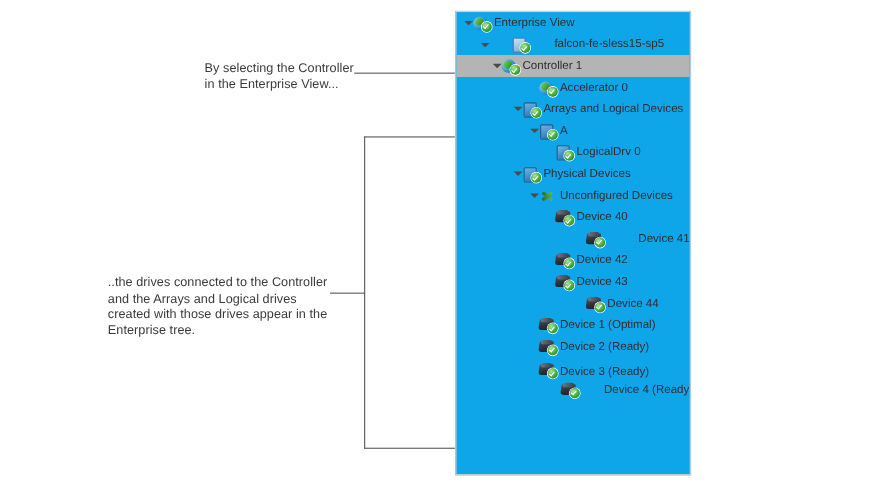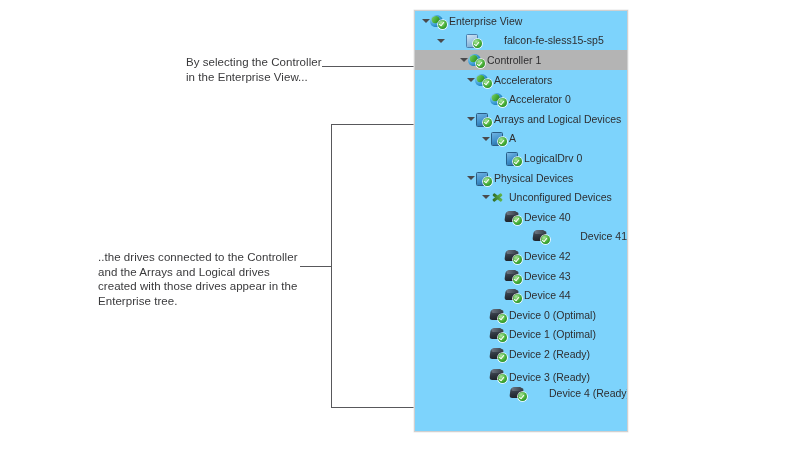--- a/index.html
+++ b/index.html
@@ -52,21 +52,21 @@
   #bracket-bottom  { left: 331px; top: 407px; width: 114px; }
   #bracket-spine   { left: 331px; top: 124px; height: 284px; }
 
   
   #tree-panel {
     position: absolute;
     left: 414px;
     top: 10px;
     width: 214px;
     height: 422px;
-    background: #7dd3fc;
+    background: #0ea5e9;
     border: 1px solid #d0d0d0;
     box-shadow: 0 0 0 0.5px #e8e8e8;
     box-sizing: border-box;
     overflow: hidden;
   }
 
   .tree-row {
     position: relative;
     height: 19.6px;
     display: flex;
@@ -230,130 +230,114 @@
         <span class="node-label">Enterprise View</span>
       </div>
       <div class="tree-row" style="padding-left: 21px; gap: 20px;">
         <span class="twisty open"></span>
         <span class="node-icon">
           <span class="ic-box"></span>
           <span class="badge-check"></span>
         </span>
         <span class="node-label">falcon-fe-sless15-sp5</span>
       </div>
-      <div class="tree-row selected" style="padding-left: 44px;">
+      <div class="tree-row selected" style="padding-left: 32px;">
         <span class="twisty open"></span>
         <span class="node-icon">
           <span class="ic-globe"></span>
           <span class="badge-check"></span>
         </span>
         <span class="node-label">Controller 1</span>
       </div>
+      <div class="tree-row" style="padding-left: 66px;">
+        <span class="twisty none"></span>
+        <span class="node-icon">
+          <span class="ic-globe"></span>
+          <span class="badge-check"></span>
+        </span>
+        <span class="node-label">Accelerator 0</span>
+      </div>
       <div class="tree-row" style="padding-left: 51px;">
         <span class="twisty open"></span>
         <span class="node-icon">
-          <span class="ic-globe"></span>
-          <span class="badge-check"></span>
-        </span>
-        <span class="node-label">Accelerators</span>
-      </div>
-      <div class="tree-row" style="padding-left: 66px;">
-        <span class="twisty none"></span>
-        <span class="node-icon">
-          <span class="ic-globe"></span>
-          <span class="badge-check"></span>
-        </span>
-        <span class="node-label">Accelerator 0</span>
+          <span class="ic-box filled"></span>
+          <span class="badge-check"></span>
+        </span>
+        <span class="node-label">Arrays and Logical Devices</span>
+      </div>
+      <div class="tree-row" style="padding-left: 66px;">
+        <span class="twisty open"></span>
+        <span class="node-icon">
+          <span class="ic-box filled"></span>
+          <span class="badge-check"></span>
+        </span>
+        <span class="node-label">A</span>
+      </div>
+      <div class="tree-row" style="padding-left: 81px;">
+        <span class="twisty none"></span>
+        <span class="node-icon">
+          <span class="ic-drive"></span>
+          <span class="badge-check"></span>
+        </span>
+        <span class="node-label">LogicalDrv 0</span>
       </div>
       <div class="tree-row" style="padding-left: 51px;">
         <span class="twisty open"></span>
         <span class="node-icon">
           <span class="ic-box filled"></span>
           <span class="badge-check"></span>
         </span>
-        <span class="node-label">Arrays and Logical Devices</span>
-      </div>
-      <div class="tree-row" style="padding-left: 66px;">
-        <span class="twisty open"></span>
-        <span class="node-icon">
-          <span class="ic-box filled"></span>
-          <span class="badge-check"></span>
-        </span>
-        <span class="node-label">A</span>
+        <span class="node-label">Physical Devices</span>
+      </div>
+      <div class="tree-row" style="padding-left: 66px;">
+        <span class="twisty open"></span>
+        <span class="node-icon">
+          <span class="ic-star"></span>
+        </span>
+        <span class="node-label">Unconfigured Devices</span>
       </div>
       <div class="tree-row" style="padding-left: 81px;">
         <span class="twisty none"></span>
         <span class="node-icon">
-          <span class="ic-drive"></span>
-          <span class="badge-check"></span>
-        </span>
-        <span class="node-label">LogicalDrv 0</span>
-      </div>
-      <div class="tree-row" style="padding-left: 51px;">
-        <span class="twisty open"></span>
-        <span class="node-icon">
-          <span class="ic-box filled"></span>
-          <span class="badge-check"></span>
-        </span>
-        <span class="node-label">Physical Devices</span>
-      </div>
-      <div class="tree-row" style="padding-left: 66px;">
-        <span class="twisty open"></span>
-        <span class="node-icon">
-          <span class="ic-star"></span>
-        </span>
-        <span class="node-label">Unconfigured Devices</span>
+          <span class="ic-disk"></span>
+          <span class="badge-check"></span>
+        </span>
+        <span class="node-label">Device 40</span>
+      </div>
+      <div class="tree-row" style="padding-left: 81px; justify-content: space-between;">
+        <span class="twisty none"></span>
+        <span class="node-icon">
+          <span class="ic-disk"></span>
+          <span class="badge-check"></span>
+        </span>
+        <span class="node-label">Device 41</span>
       </div>
       <div class="tree-row" style="padding-left: 81px;">
         <span class="twisty none"></span>
         <span class="node-icon">
           <span class="ic-disk"></span>
           <span class="badge-check"></span>
         </span>
-        <span class="node-label">Device 40</span>
-      </div>
-      <div class="tree-row" style="padding-left: 81px; justify-content: space-between;">
-        <span class="twisty none"></span>
-        <span class="node-icon">
-          <span class="ic-disk"></span>
-          <span class="badge-check"></span>
-        </span>
-        <span class="node-label">Device 41</span>
+        <span class="node-label">Device 42</span>
       </div>
       <div class="tree-row" style="padding-left: 81px;">
         <span class="twisty none"></span>
         <span class="node-icon">
           <span class="ic-disk"></span>
           <span class="badge-check"></span>
         </span>
-        <span class="node-label">Device 42</span>
-      </div>
-      <div class="tree-row" style="padding-left: 81px;">
-        <span class="twisty none"></span>
-        <span class="node-icon">
-          <span class="ic-disk"></span>
-          <span class="badge-check"></span>
-        </span>
         <span class="node-label">Device 43</span>
       </div>
-      <div class="tree-row" style="padding-left: 81px;">
+      <div class="tree-row" style="padding-left: 81px; justify-content: center;">
         <span class="twisty none"></span>
         <span class="node-icon">
           <span class="ic-disk"></span>
           <span class="badge-check"></span>
         </span>
         <span class="node-label">Device 44</span>
-      </div>
-      <div class="tree-row" style="padding-left: 66px;">
-        <span class="twisty none"></span>
-        <span class="node-icon">
-          <span class="ic-disk"></span>
-          <span class="badge-check"></span>
-        </span>
-        <span class="node-label">Device 0 (Optimal)</span>
       </div>
       <div class="tree-row" style="padding-left: 66px;">
         <span class="twisty none"></span>
         <span class="node-icon">
           <span class="ic-disk"></span>
           <span class="badge-check"></span>
         </span>
         <span class="node-label">Device 1 (Optimal)</span>
       </div>
       <div class="tree-row" style="padding-left: 66px;">

